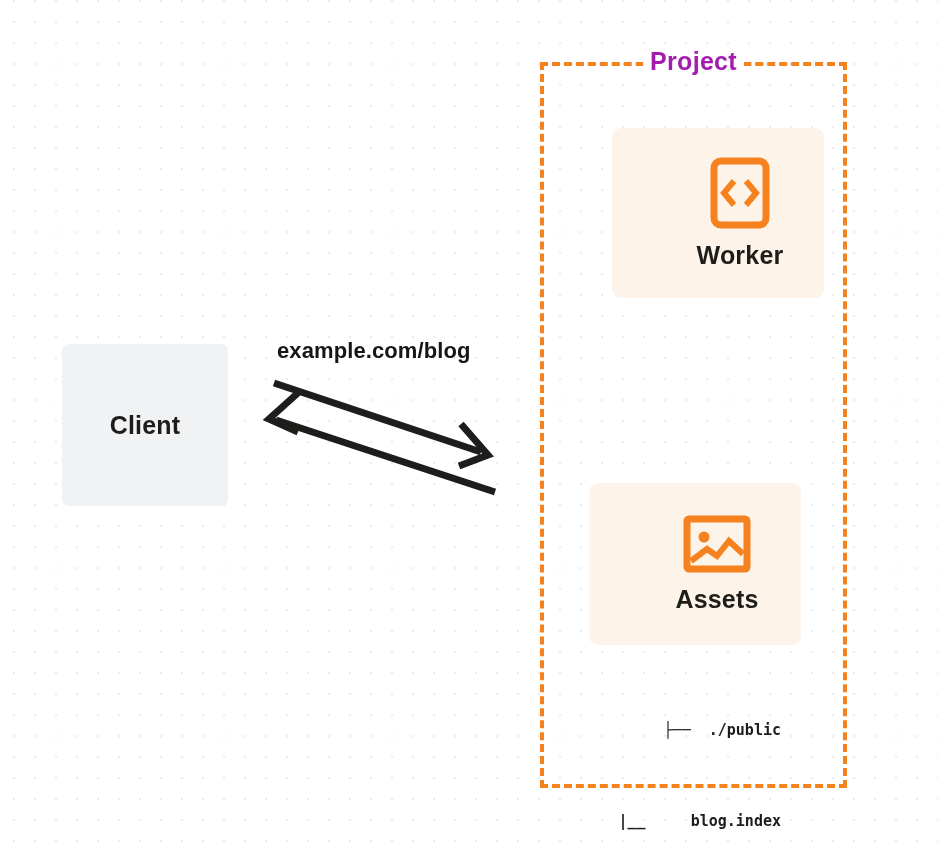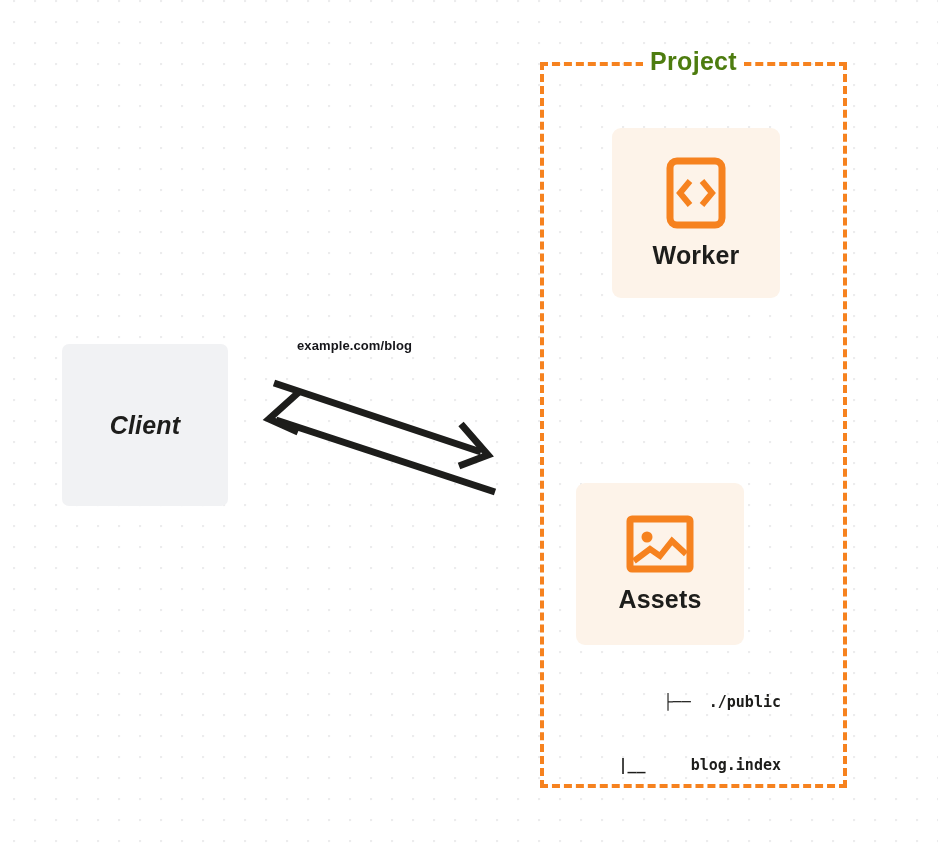--- a/index.html
+++ b/index.html
@@ -32,29 +32,28 @@
     border-radius: 7px;
     display: flex;
     align-items: center;
     justify-content: center;
   }
   .client-label {
     font-size: 25px;
     font-weight: bold;
     color: #1d1d1b;
     letter-spacing: 0.2px;
-    font-style: italic;
   }
 
   
   .edge-label {
     position: absolute;
-    left: 297px;
+    left: 277px;
     top: 338px;
-    font-size: 13px;
+    font-size: 22px;
     font-weight: bold;
     color: #16161a;
     letter-spacing: 0.1px;
     white-space: nowrap;
   }
 
   
   .arrows {
     position: absolute;
     left: 0;
@@ -75,46 +74,47 @@
     box-sizing: border-box;
   }
   .project-title {
     position: absolute;
     left: 540px;
     top: 47px;
     width: 307px;
     text-align: center;
     font-size: 25px;
     font-weight: bold;
-    color: #4d7c0f;
+    color: #a21caf;
     letter-spacing: 0.3px;
   }
   .project-title span {
     background: #ffffff;
     padding: 0 7px;
   }
 
   
   .card {
     position: absolute;
     width: 168px;
     background: #fdf3e9;
     border-radius: 9px;
     display: flex;
     flex-direction: column;
     align-items: center;
     justify-content: center;
+    padding-left: 44px;
   }
   .card-worker {
     left: 612px;
     top: 128px;
     height: 170px;
   }
   .card-assets {
-    left: 576px;
+    left: 589px;
     top: 483px;
     height: 162px;
   }
   .card-icon {
     line-height: 0;
     margin-bottom: 12px;
   }
   .card-label {
     font-size: 25px;
     font-weight: bold;
@@ -131,20 +131,21 @@
     font-size: 15px;
     font-weight: bold;
     line-height: 21px;
     color: #1d1d1b;
     white-space: pre;
     text-align: right;
     width: 193px;
   }
   .file-tree div {
     white-space: pre;
+    margin-top: 28px;
   }
 </style>
 </head>
 <body>
 
 <div id="canvas">
 
   <div class="client-box">
     <div class="client-label">Client</div>
   </div>

